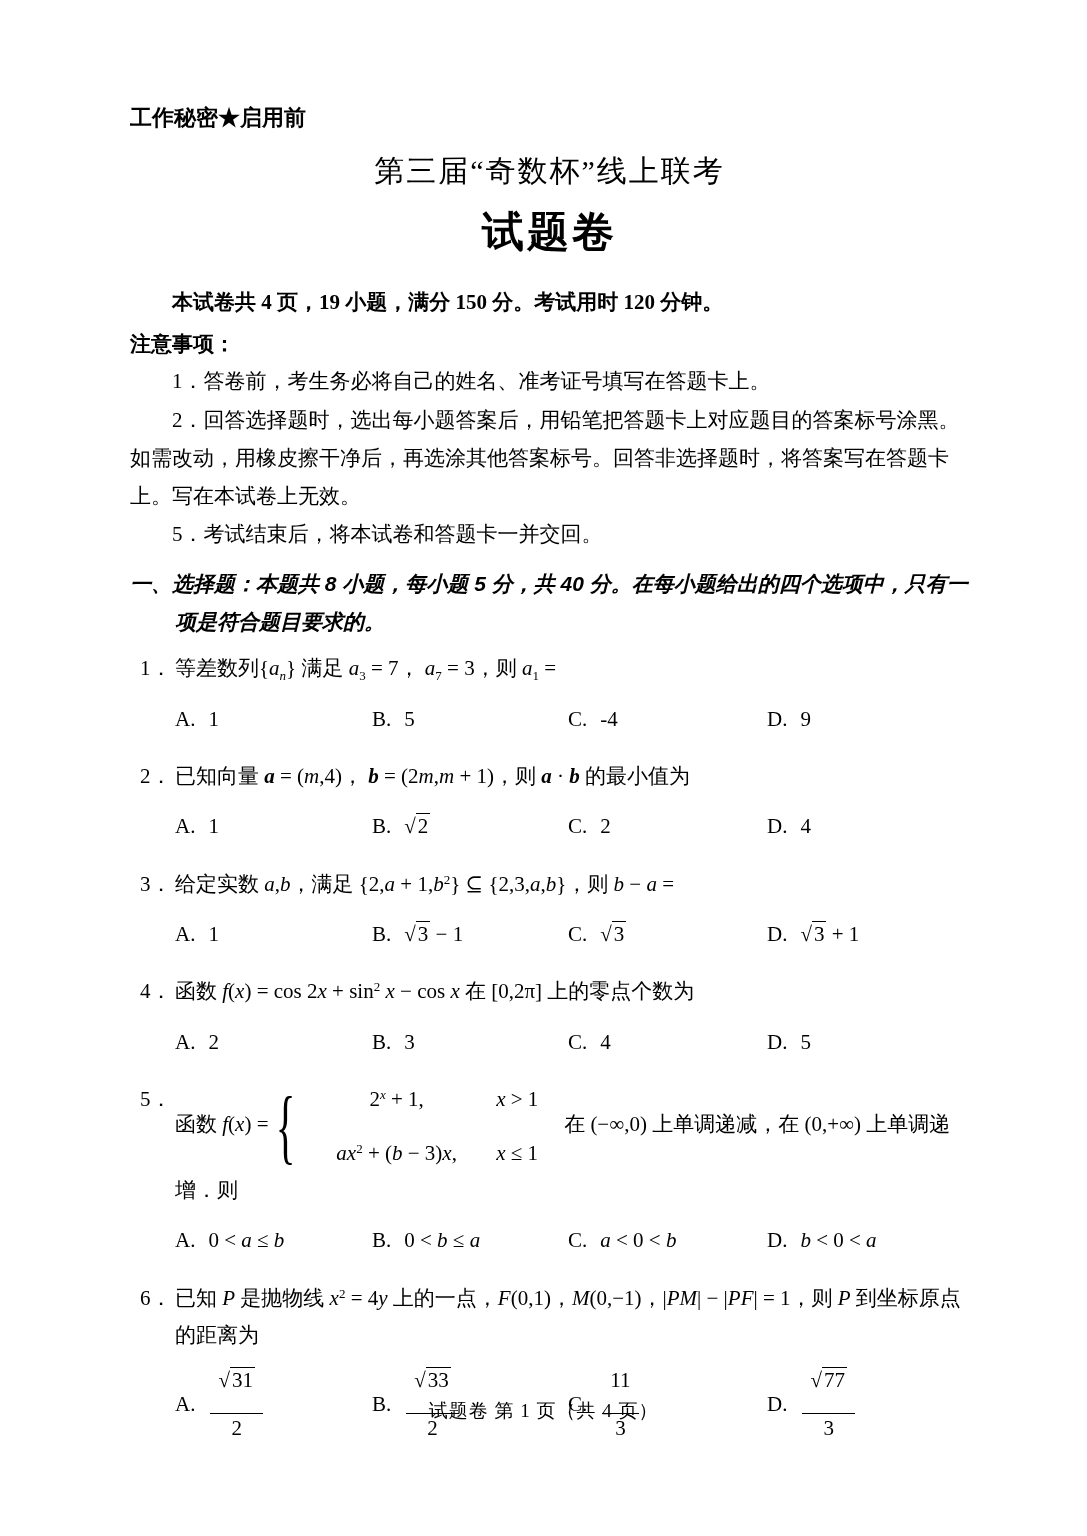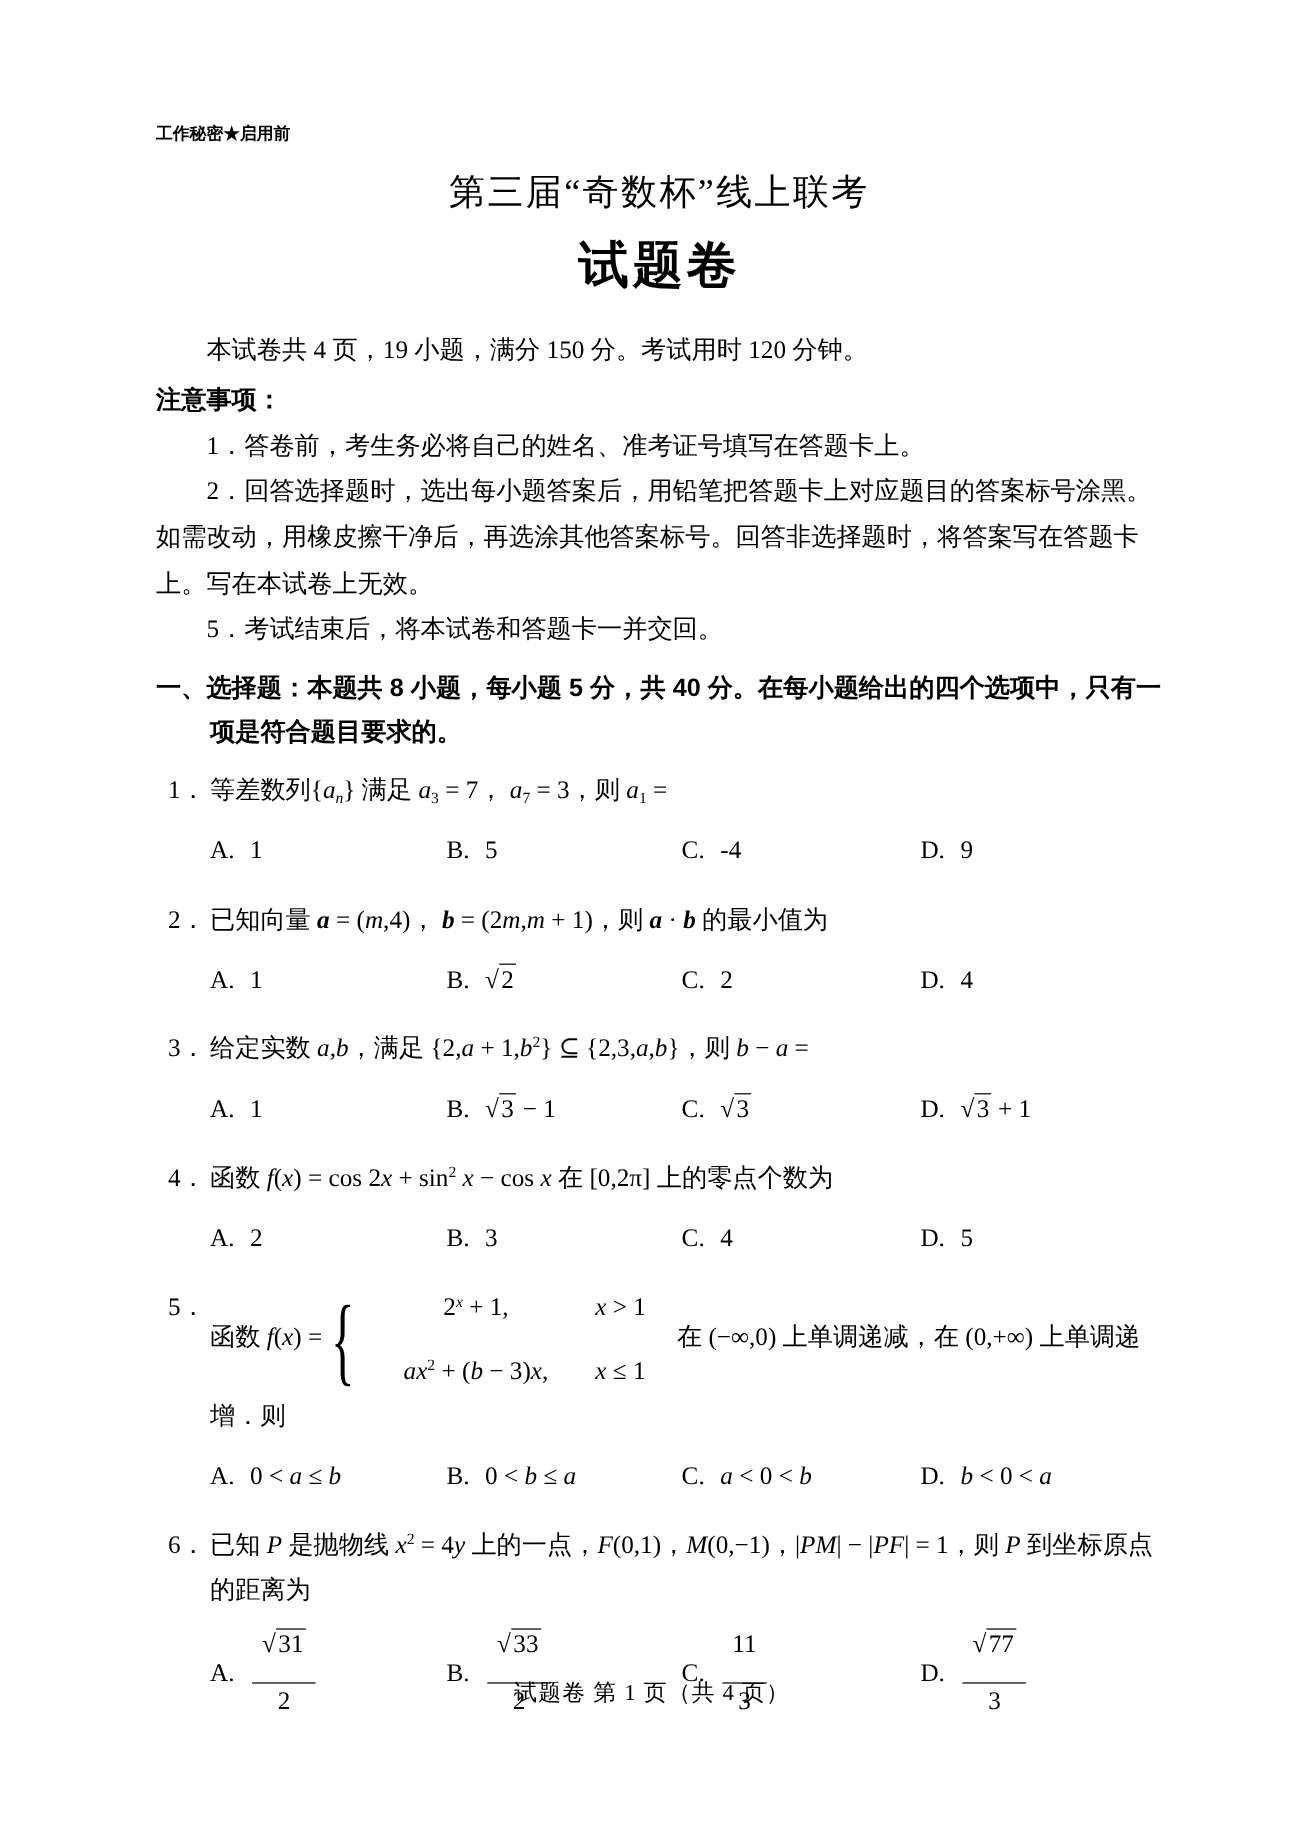--- a/index.html
+++ b/index.html
@@ -5,40 +5,40 @@
   html,body{margin:0;padding:0;background:#ffffff;}
   body{
     width:1087px;height:1536px;position:relative;overflow:hidden;
     color:#000;
     font-family:"Liberation Serif","DejaVu Serif",serif;
     font-size:21px;
   }
   .page{padding:104px 118px 0 130px;}
   .classification{
     font-family:Liberation Serif, serif;
-    font-weight:bold;font-size:14px;line-height:1.3;
+    font-weight:bold;font-size:22px;line-height:1.3;
   }
   .title{
     font-size:30px;font-weight:normal;text-align:center;
     margin:18px 0 12px;letter-spacing:2px;
   }
   .subtitle{
     font-size:42px;font-weight:bold;text-align:center;
     margin:8px 0 0;letter-spacing:3px;
   }
-  .intro{margin:24px 0 0;text-indent:2em;line-height:1.78;}
+  .intro{margin:24px 0 0;text-indent:2em;line-height:1.78;font-weight:bold;}
   .notices-heading{
     font-family:"Liberation Sans","DejaVu Sans",sans-serif;
     font-weight:bold;line-height:1.78;margin-top:4px;
   }
   .notice{margin:0;text-indent:2em;line-height:1.82;}
   .section-heading{
     font-family:"Liberation Sans","DejaVu Sans",sans-serif;
     font-weight:bold;line-height:1.78;
-    margin:12px 0 0;padding-left:45px;text-indent:-45px;
+    margin:12px 0 0;padding-left:45px;text-indent:-45px;font-style:italic;
   }
   .questions{margin-top:10px;}
   .q{margin-top:8px;}
   .q-stem-row{position:relative;padding-left:45px;line-height:1.78;min-height:37px;}
   .qnum{position:absolute;left:10px;top:0;}
   .q-options{
     display:grid;grid-template-columns:197px 196px 199px 1fr;
     margin:13px 0 20px 45px;align-items:center;
   }
   .opt{display:inline-flex;align-items:center;line-height:1.78;}

